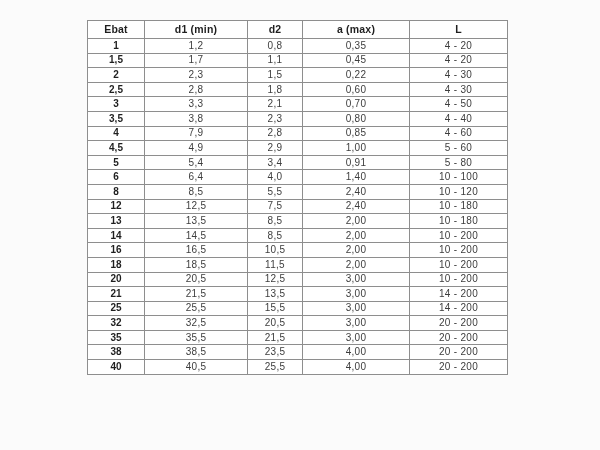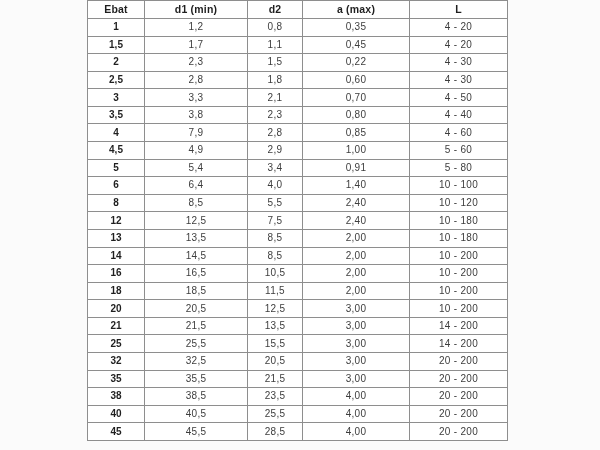--- a/index.html
+++ b/index.html
@@ -12,23 +12,23 @@
   *{margin:0;padding:0;box-sizing:border-box;}
   html,body{width:600px;height:450px;overflow:hidden;}
   body{
     background:var(--page-bg);
     font-family:"Liberation Sans","DejaVu Sans",sans-serif;
     position:relative;
   }
   .table-wrap{
     position:absolute;
     left:87px;
-    top:0;
+    top:20px;
     width:420px;
-    height:441px;
+    height:355px;
   }
   table.spec{
     width:100%;
     height:100%;
     border-collapse:collapse;
     table-layout:fixed;
     background:var(--cell-bg);
   }
   table.spec th,
   table.spec td{
@@ -234,22 +234,15 @@
           <td>4,00</td>
           <td>20 - 200</td>
         </tr>
         <tr>
           <th>40</th>
           <td>40,5</td>
           <td>25,5</td>
           <td>4,00</td>
           <td>20 - 200</td>
         </tr>
-        <tr>
-          <th>45</th>
-          <td>45,5</td>
-          <td>28,5</td>
-          <td>4,00</td>
-          <td>20 - 200</td>
-        </tr>
       </tbody>
   </table>
 </div>
 
 </body></html>

